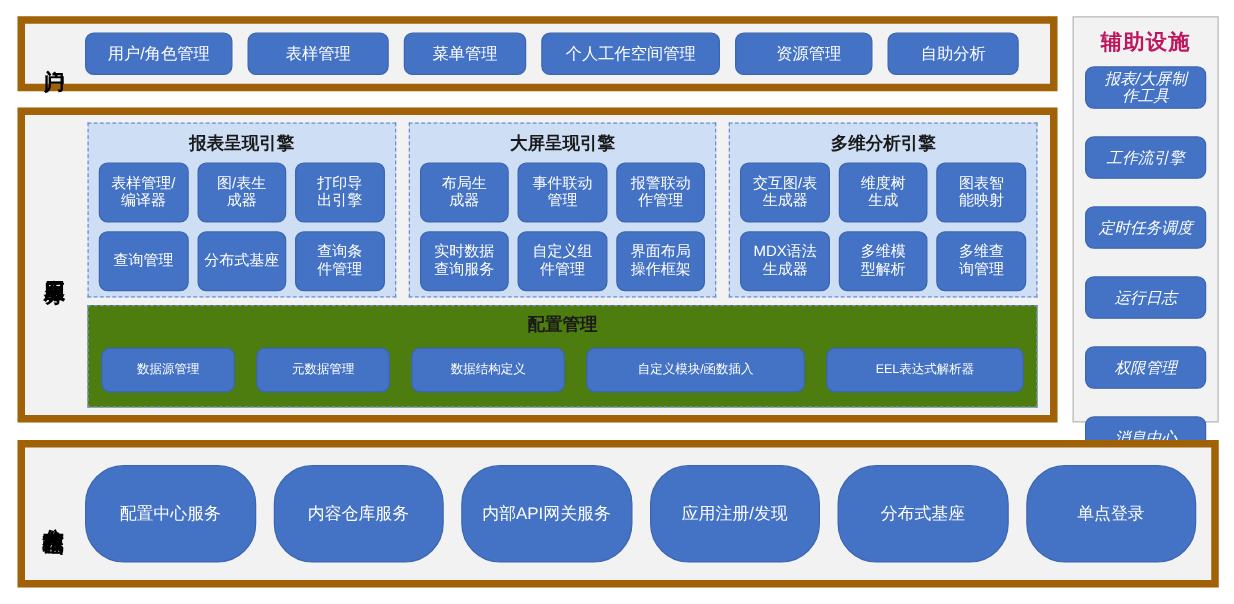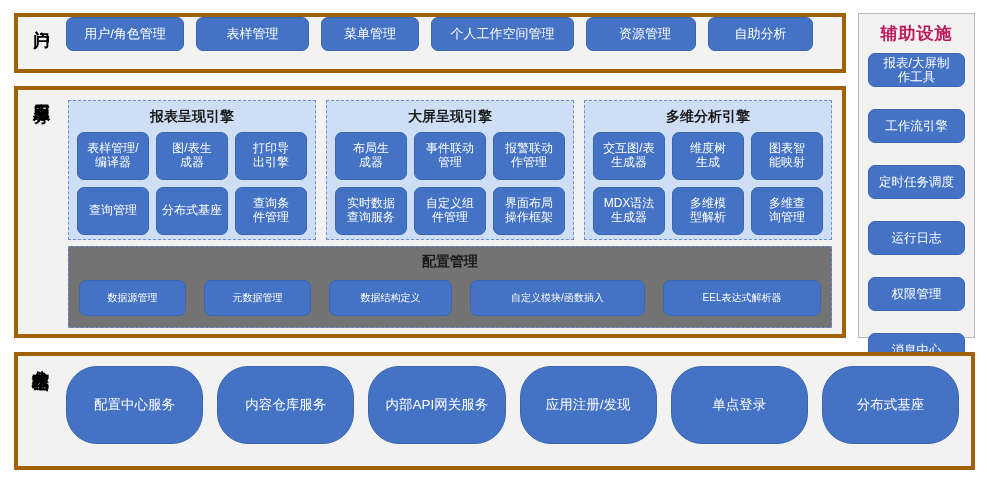--- a/index.html
+++ b/index.html
@@ -18,24 +18,24 @@
     width: 987px;
     height: 483px;
     background: #ffffff;
     box-sizing: border-box;
   }
 
   
   .section {
     position: absolute;
     background: #f2f2f2;
-    border: 4px solid #a16207;
-    box-sizing: border-box;
-    display: flex;
-    align-items: flex-start;
+    border: 6px solid #a16207;
+    box-sizing: border-box;
+    display: flex;
+    align-items: center;
   }
   .vlabel {
     flex: 0 0 auto;
     display: flex;
     align-items: center;
     justify-content: center;
     color: #000000;
     font-weight: bold;
     writing-mode: vertical-rl;
     text-orientation: upright;
@@ -143,21 +143,21 @@
     width: 100%;
   }
   .panel-grid .btn {
     font-size: 12px;
     width: 100%;
     height: 100%;
   }
 
   
   #config-panel {
-    background: #737373;
+    background: #4d7c0f;
     border: 1px dashed #6f8fd0;
     box-sizing: border-box;
     width: 100%;
     height: 82px;
     display: flex;
     flex-direction: column;
     align-items: center;
     padding: 4px 10px 8px 10px;
   }
   #config-row {
@@ -200,20 +200,21 @@
     color: #be185d;
     margin-bottom: 8px;
     letter-spacing: 1px;
   }
   #aux-list {
     display: flex;
     flex-direction: column;
     gap: 22px;
     width: 100%;
     flex: 1 1 auto;
+    font-style: italic;
   }
   #aux-list .btn {
     width: 100%;
     font-size: 12.5px;
     flex: 1 1 0;
     min-height: 34px;
   }
 
   
   #base-section {
@@ -335,18 +336,18 @@
       </div>
   </div>
 
   <div class="section" id="base-section">
     <div class="vlabel">分布式基础</div>
     <div class="section-body" id="base-row">
         <div class="btn">配置中心服务</div>
         <div class="btn">内容仓库服务</div>
         <div class="btn">内部API网关服务</div>
         <div class="btn">应用注册/发现</div>
+        <div class="btn">分布式基座</div>
         <div class="btn">单点登录</div>
-        <div class="btn">分布式基座</div>
       </div>
   </div>
 
 </div>
 
 </body></html>

